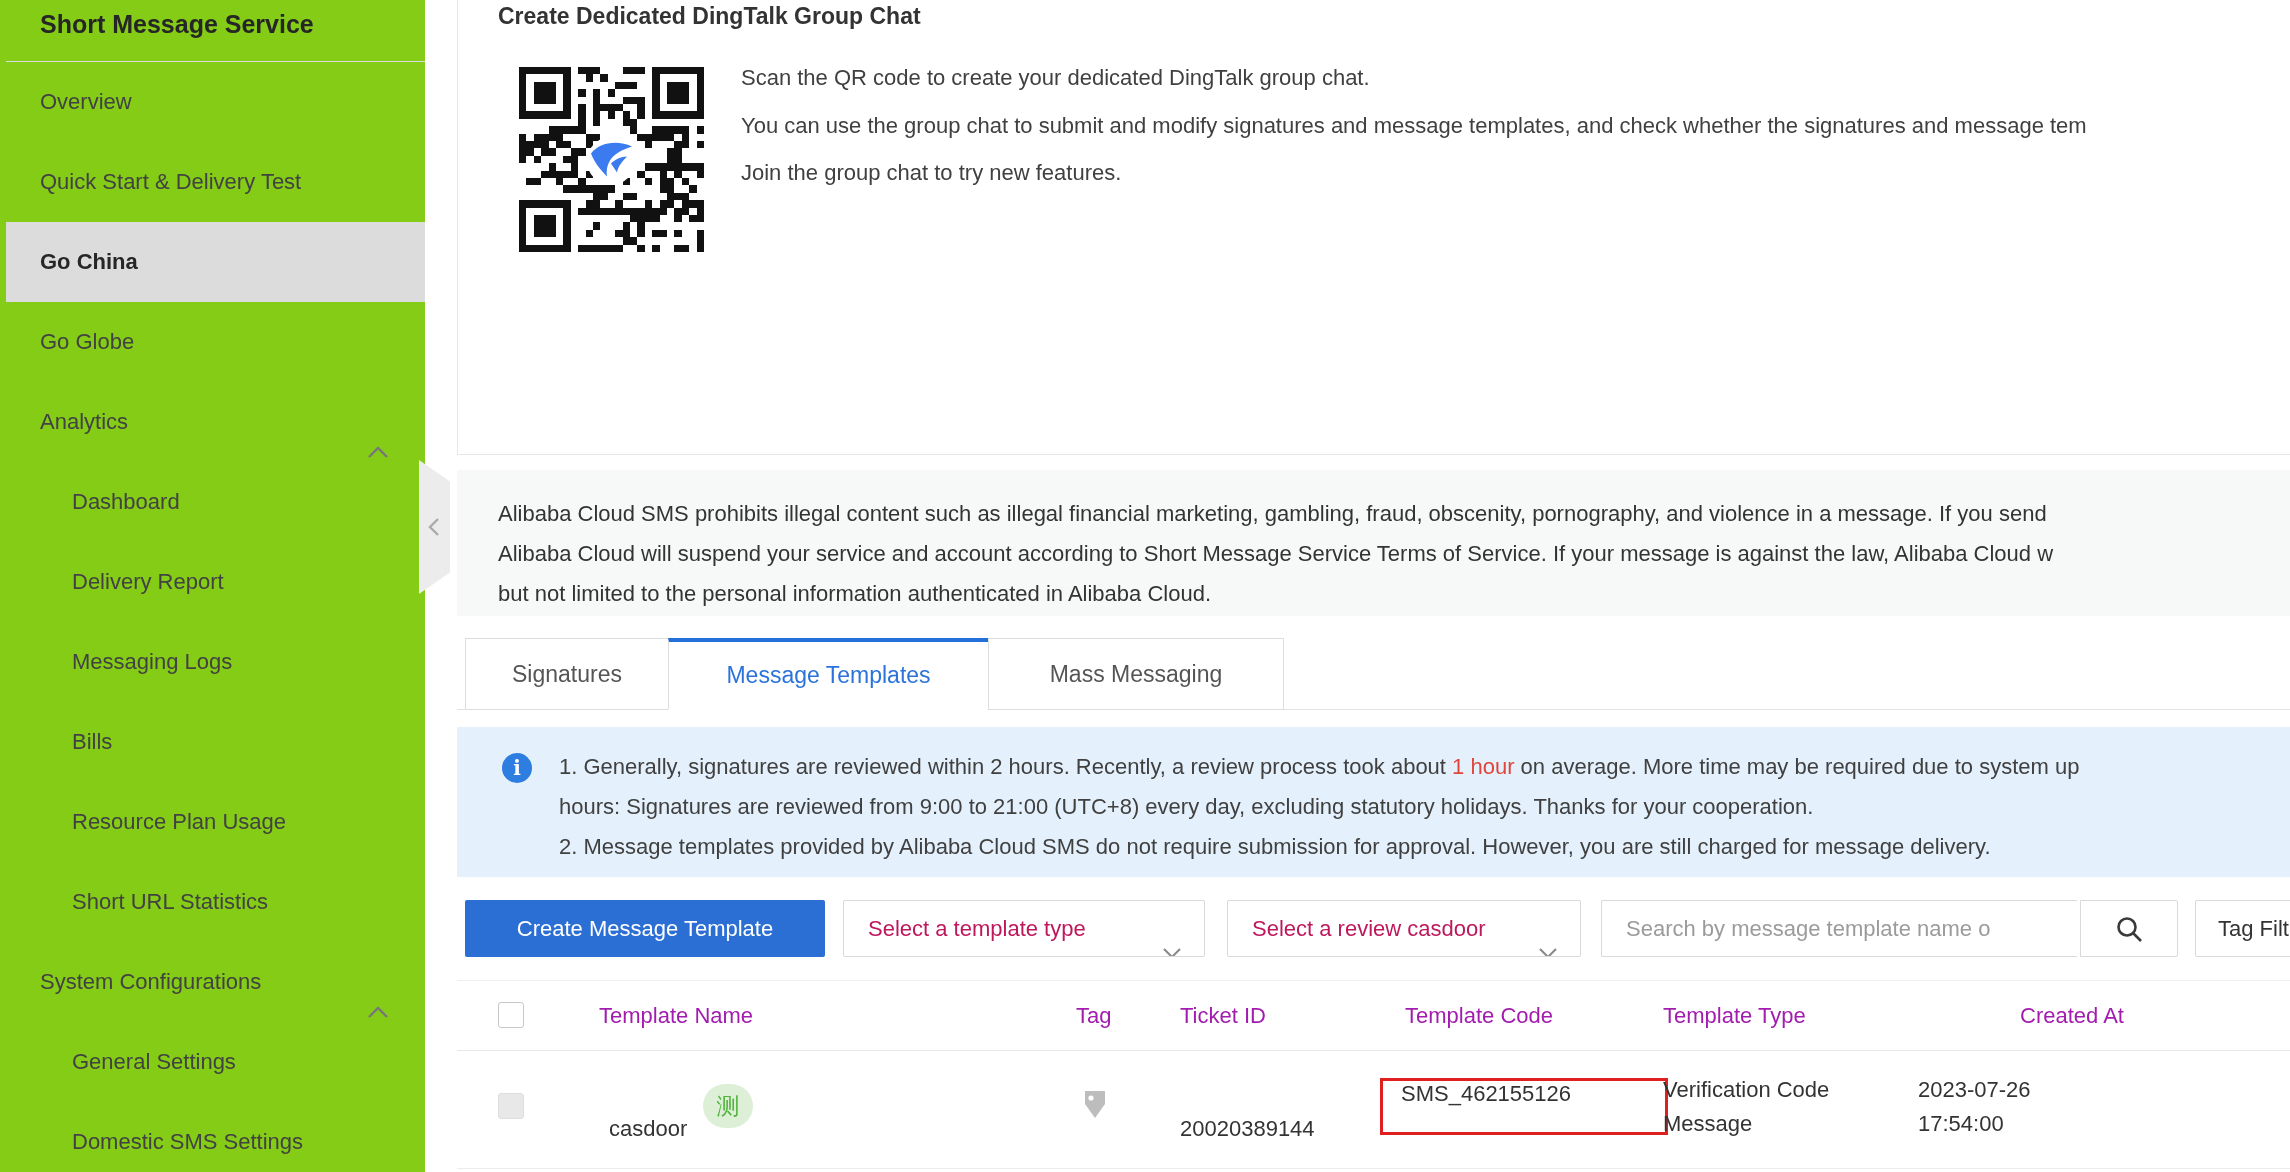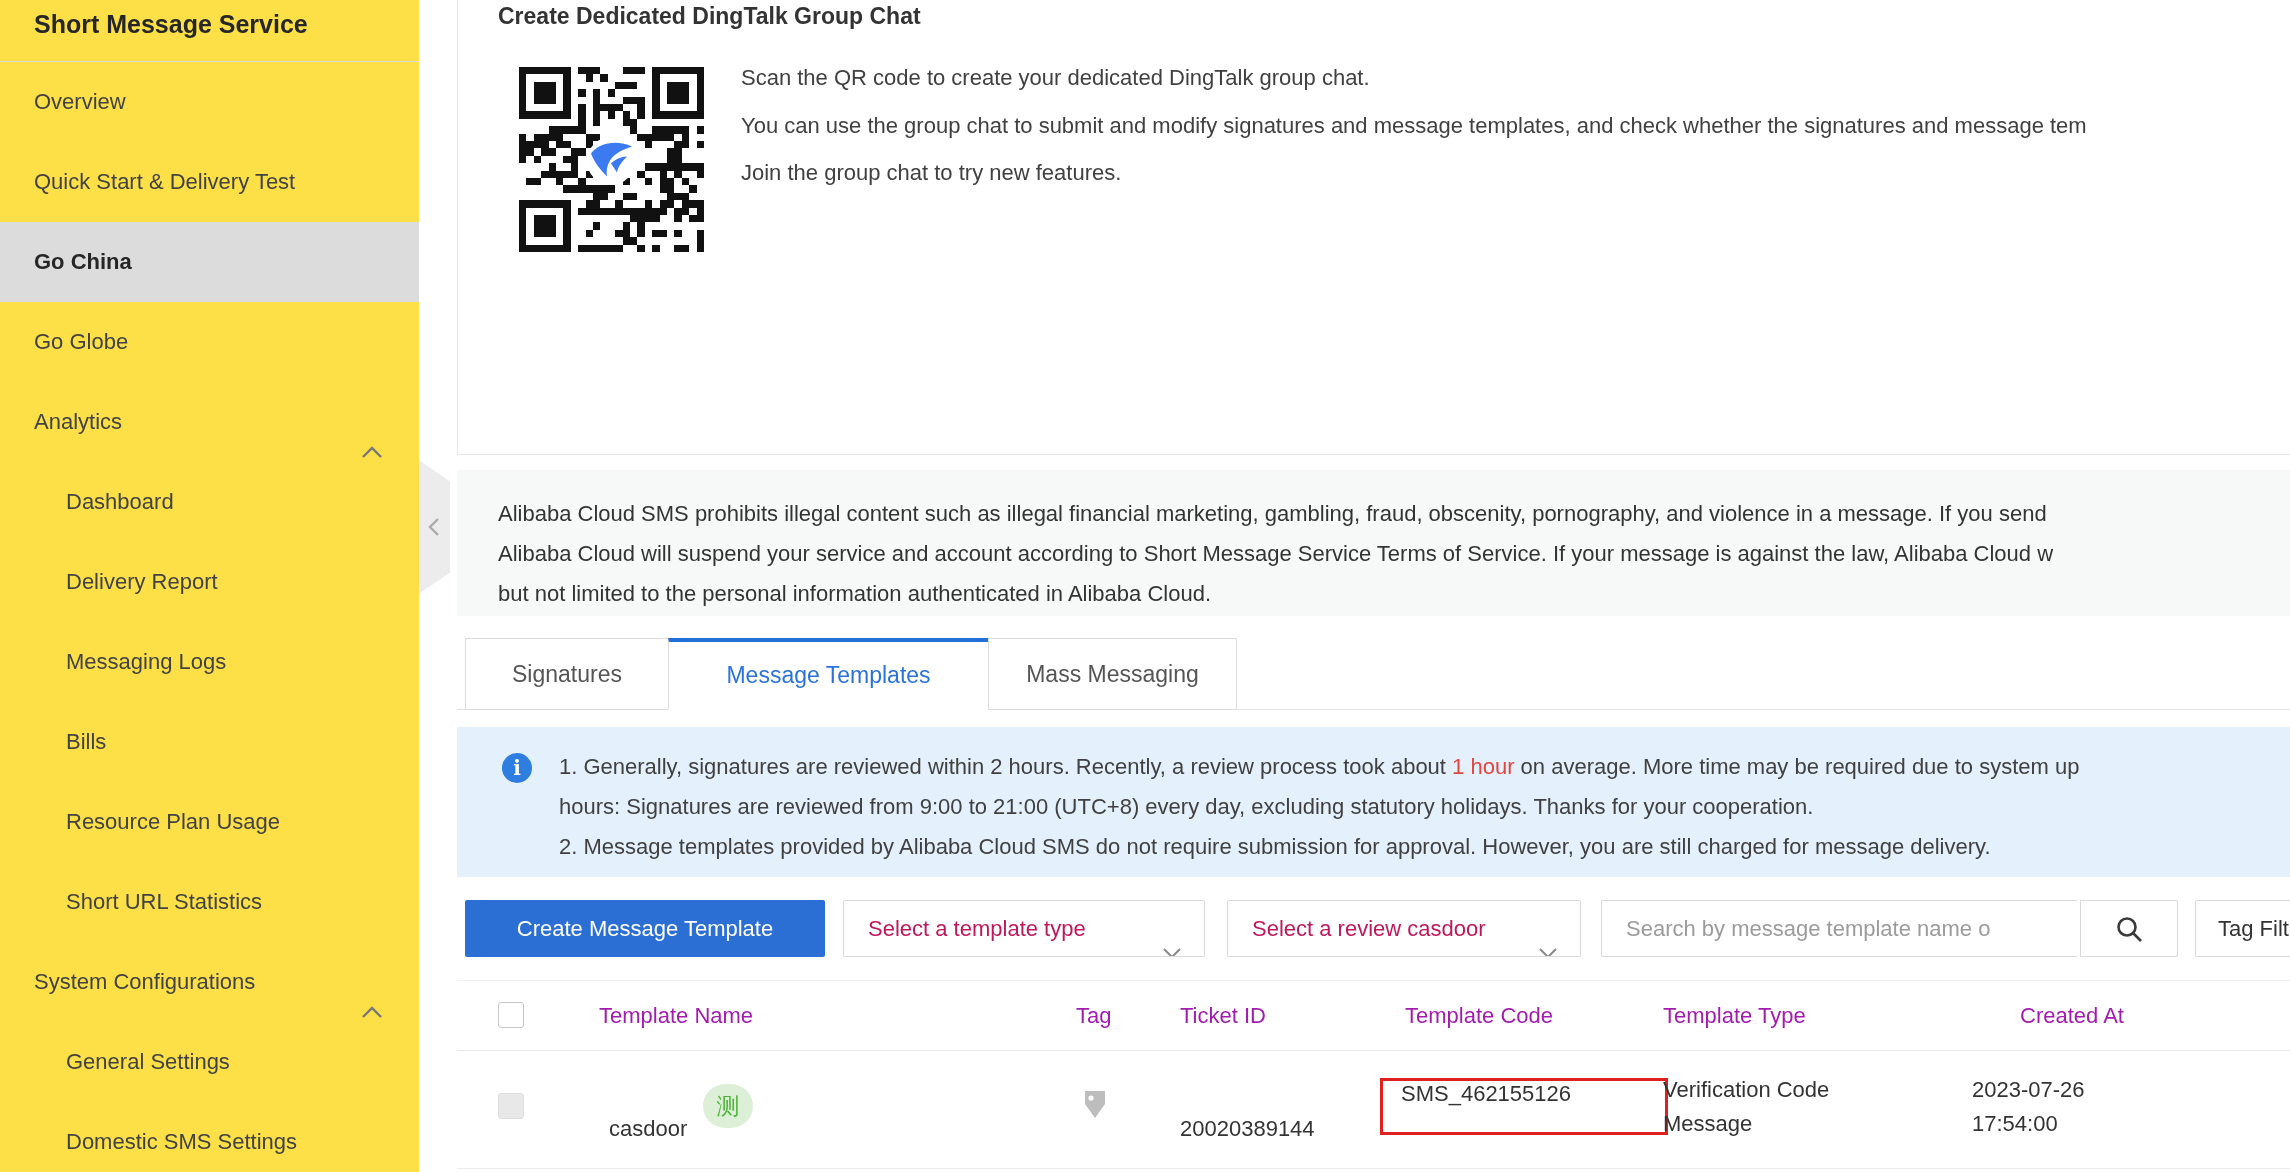--- a/index.html
+++ b/index.html
@@ -1,20 +1,20 @@
 <!DOCTYPE html>
 <html><head>
 <meta charset="utf-8">
 <style>
   html,body{margin:0;padding:0;}
   body{font-family:"Liberation Sans","DejaVu Sans",sans-serif;background:#fff;}
   #app{position:relative;width:2290px;height:1172px;overflow:hidden;background:#fff;}
 
   
-  .sidebar{position:absolute;left:0;top:0;width:419px;height:1172px;background:#fde047;}
+  .sidebar{position:absolute;left:0;top:0;width:419px;height:1172px;background:#84cc16;padding-left:6px;}
   .sidebar-title{padding:10px 0 0 34px;font-size:25px;font-weight:700;color:#262626;height:50px;}
   .sidebar-divider{height:1px;background:#dcdcdc;margin-top:1px;}
   .nav-item{position:relative;height:80px;line-height:80px;font-size:22px;color:#424242;cursor:pointer;white-space:nowrap;}
   .nav-item.lvl1{padding-left:34px;}
   .nav-item.lvl2{padding-left:66px;}
   .nav-item.selected{background:#dcdcdc;color:#262626;font-weight:700;}
   .nav-chev{position:absolute;right:36px;top:30px;}
 
   .collapse-handle{position:absolute;left:419px;top:460px;width:31px;height:134px;background:#ececec;
     clip-path:polygon(0 0,100% 16%,100% 84%,0 100%);cursor:pointer;}
@@ -32,21 +32,21 @@
   .policy div{font-size:22px;color:#333;line-height:40px;white-space:nowrap;}
 
   
   .tab-underline{position:absolute;left:457px;top:709px;width:2433px;height:1px;background:#e3e3e3;}
   .tabs{position:absolute;left:465px;top:638px;display:flex;}
   .tab{height:72px;box-sizing:border-box;background:#fff;border:1px solid #ddd;color:#555;font-size:23px;
     display:flex;align-items:center;justify-content:center;cursor:pointer;margin-left:-1px;}
   .tab:first-child{margin-left:0;}
   .tab.t0{width:204px;}
   .tab.t1{width:321px;}
-  .tab.t2{width:249px;}
+  .tab.t2{width:296px;}
   .tab.active{border-top:4px solid #2470d8;border-bottom-color:#fff;color:#2b73da;}
 
   
   .banner{position:absolute;left:457px;top:727px;width:2433px;height:150px;background:#e4f1fc;}
   .info-icon{position:absolute;left:45px;top:26px;width:30px;height:30px;border-radius:50%;background:#2e7de0;color:#fff;
     font-size:20px;font-weight:700;display:flex;align-items:center;justify-content:center;font-family:"DejaVu Serif",serif;}
   .banner-line{position:absolute;left:102px;font-size:22px;color:#404040;white-space:nowrap;}
   .hl-red{color:#e0463c;}
 
   
@@ -400,17 +400,17 @@
       <svg width="26" height="32" viewBox="0 0 26 32">
           <path d="M3 2 H23 V15 L13 29 L3 15 Z" fill="#bdbdbd"></path>
           <circle cx="9" cy="9" r="2.6" fill="#fff"></circle>
         </svg>
     </span>
     <div class="cell" style="left:1180px;top:1092px">20020389144</div>
     <div class="code-box">
       <span>SMS_462155126</span>
     </div>
     <div class="wrapcell" style="left:1663px;top:1073px;width:230px">Verification Code Message</div>
-    <div class="wrapcell" style="left:1972px;top:1073px;width:180px">2023-07-26 17:54:00</div>
+    <div class="wrapcell" style="left:1918px;top:1073px;width:180px">2023-07-26 17:54:00</div>
   </div>
   <div class="t-botline"></div>
 
 </div>
 
 </body></html>

